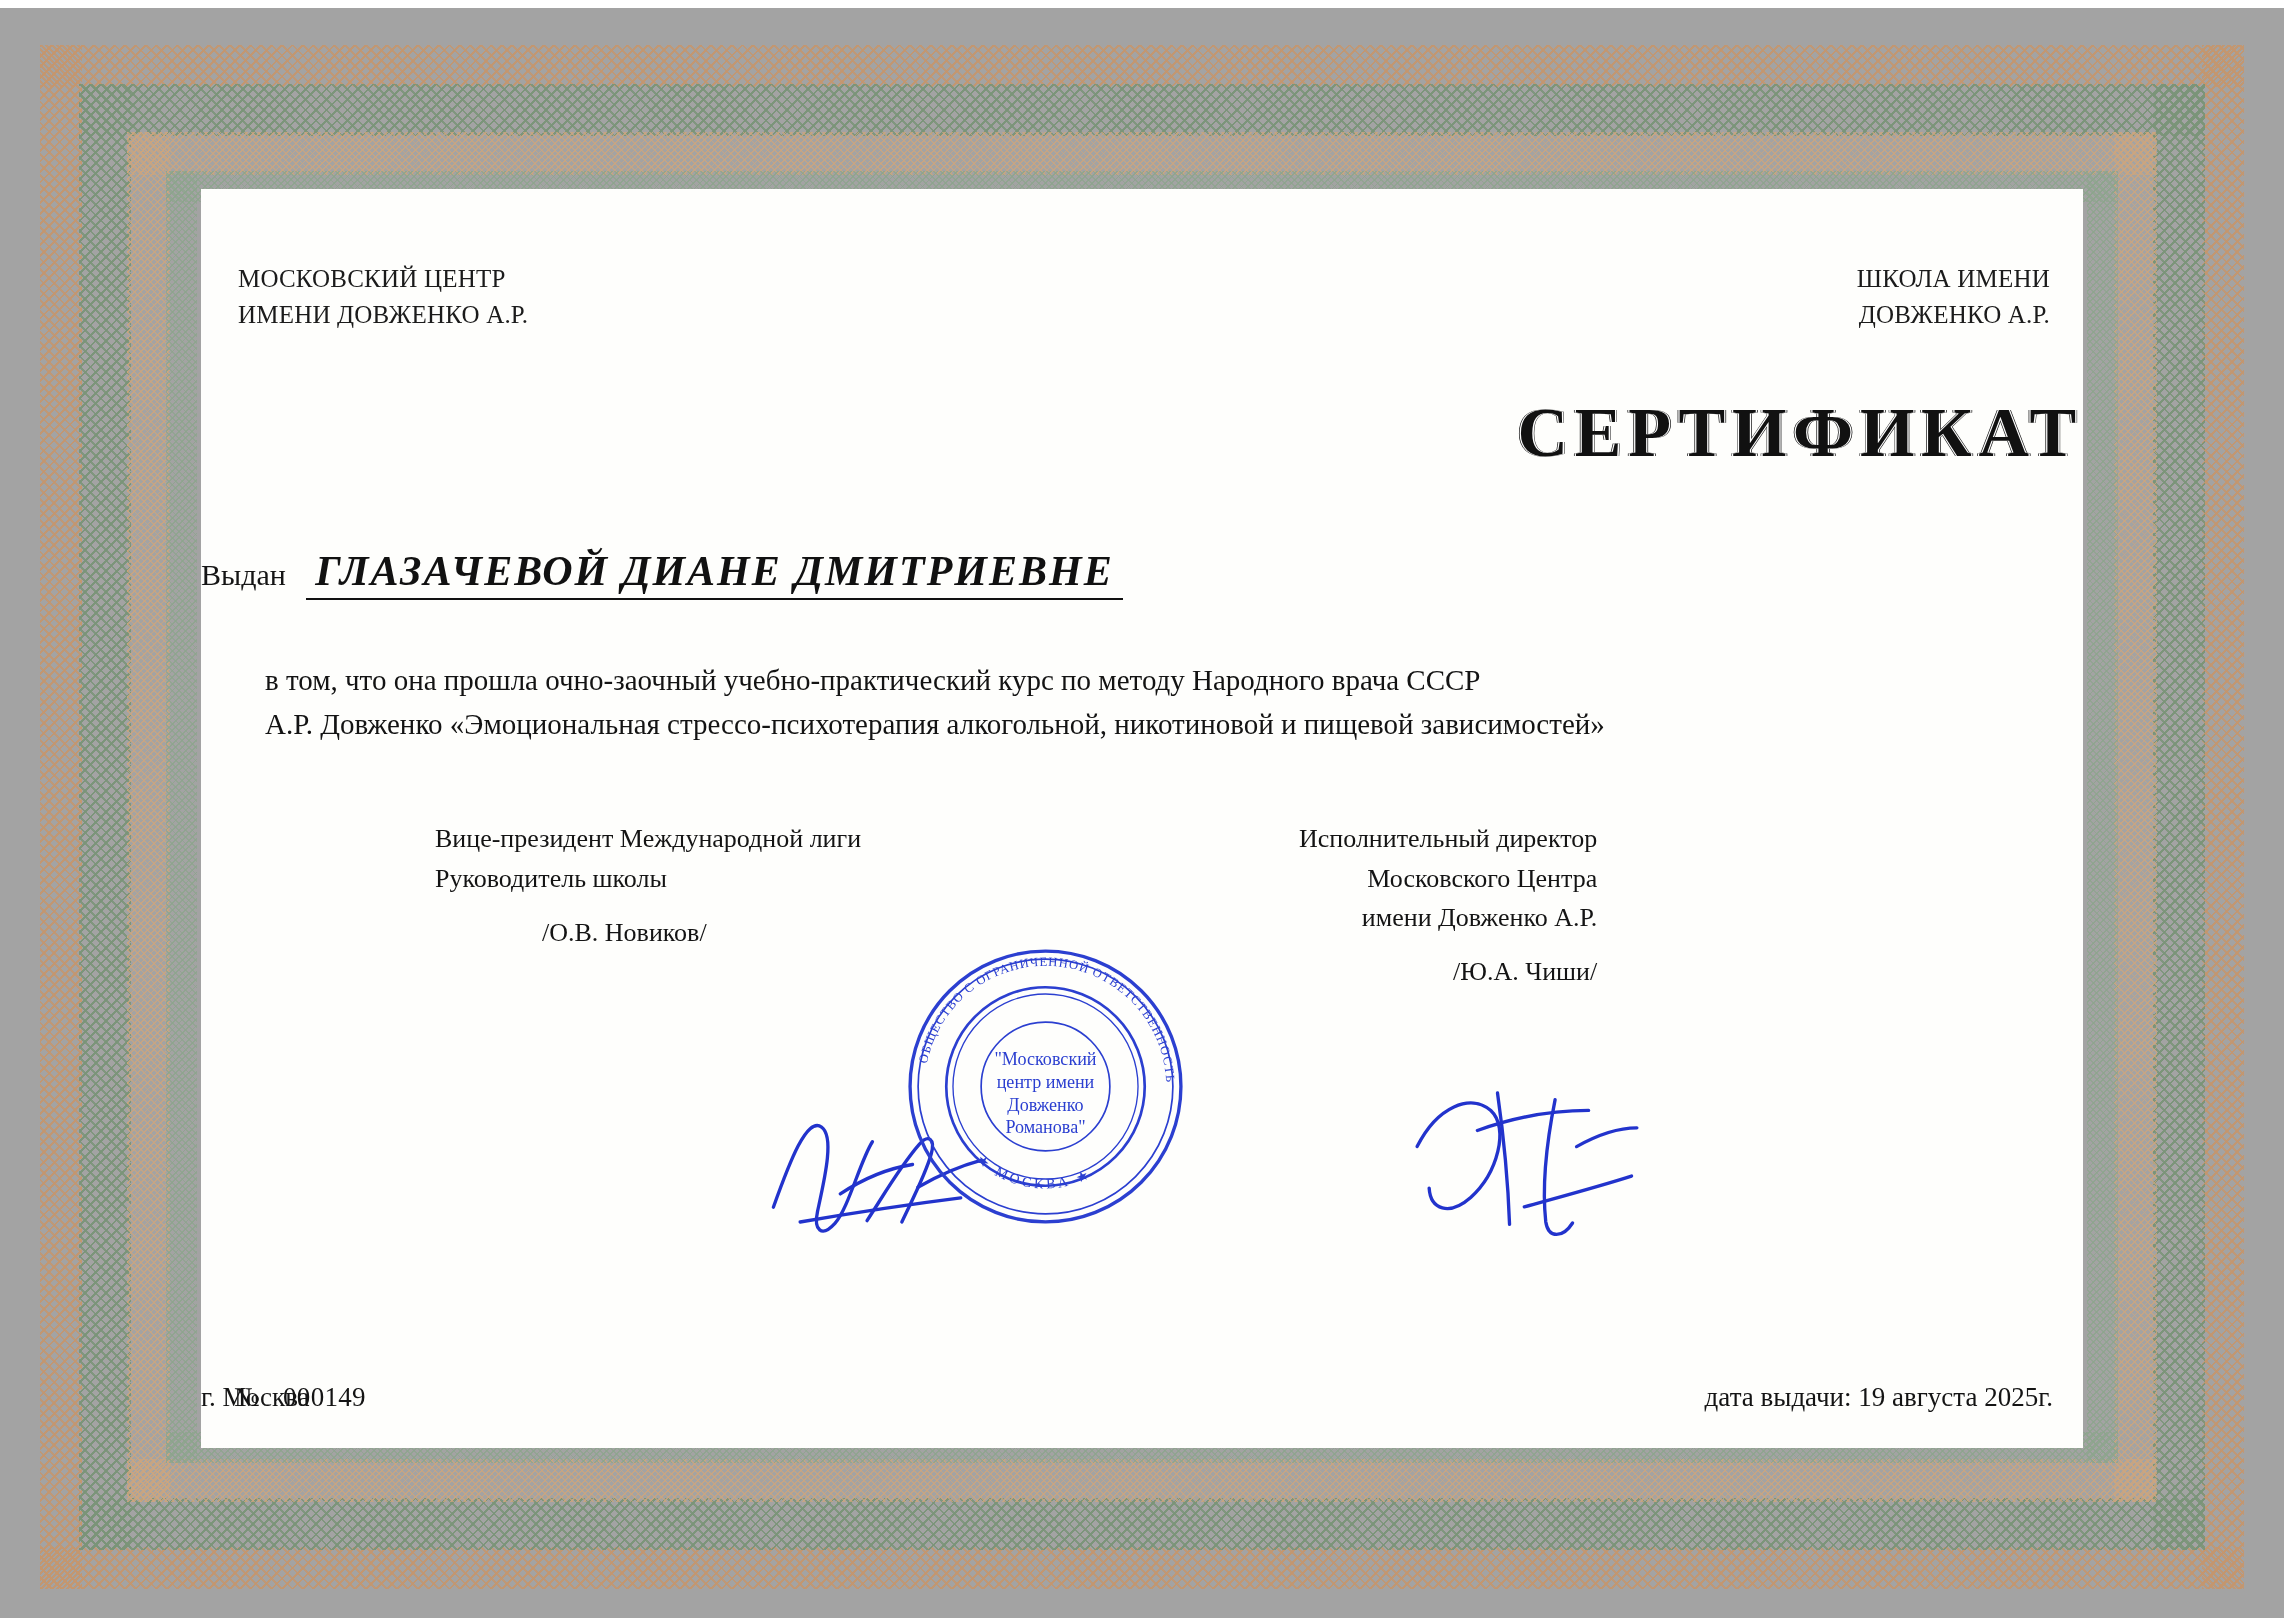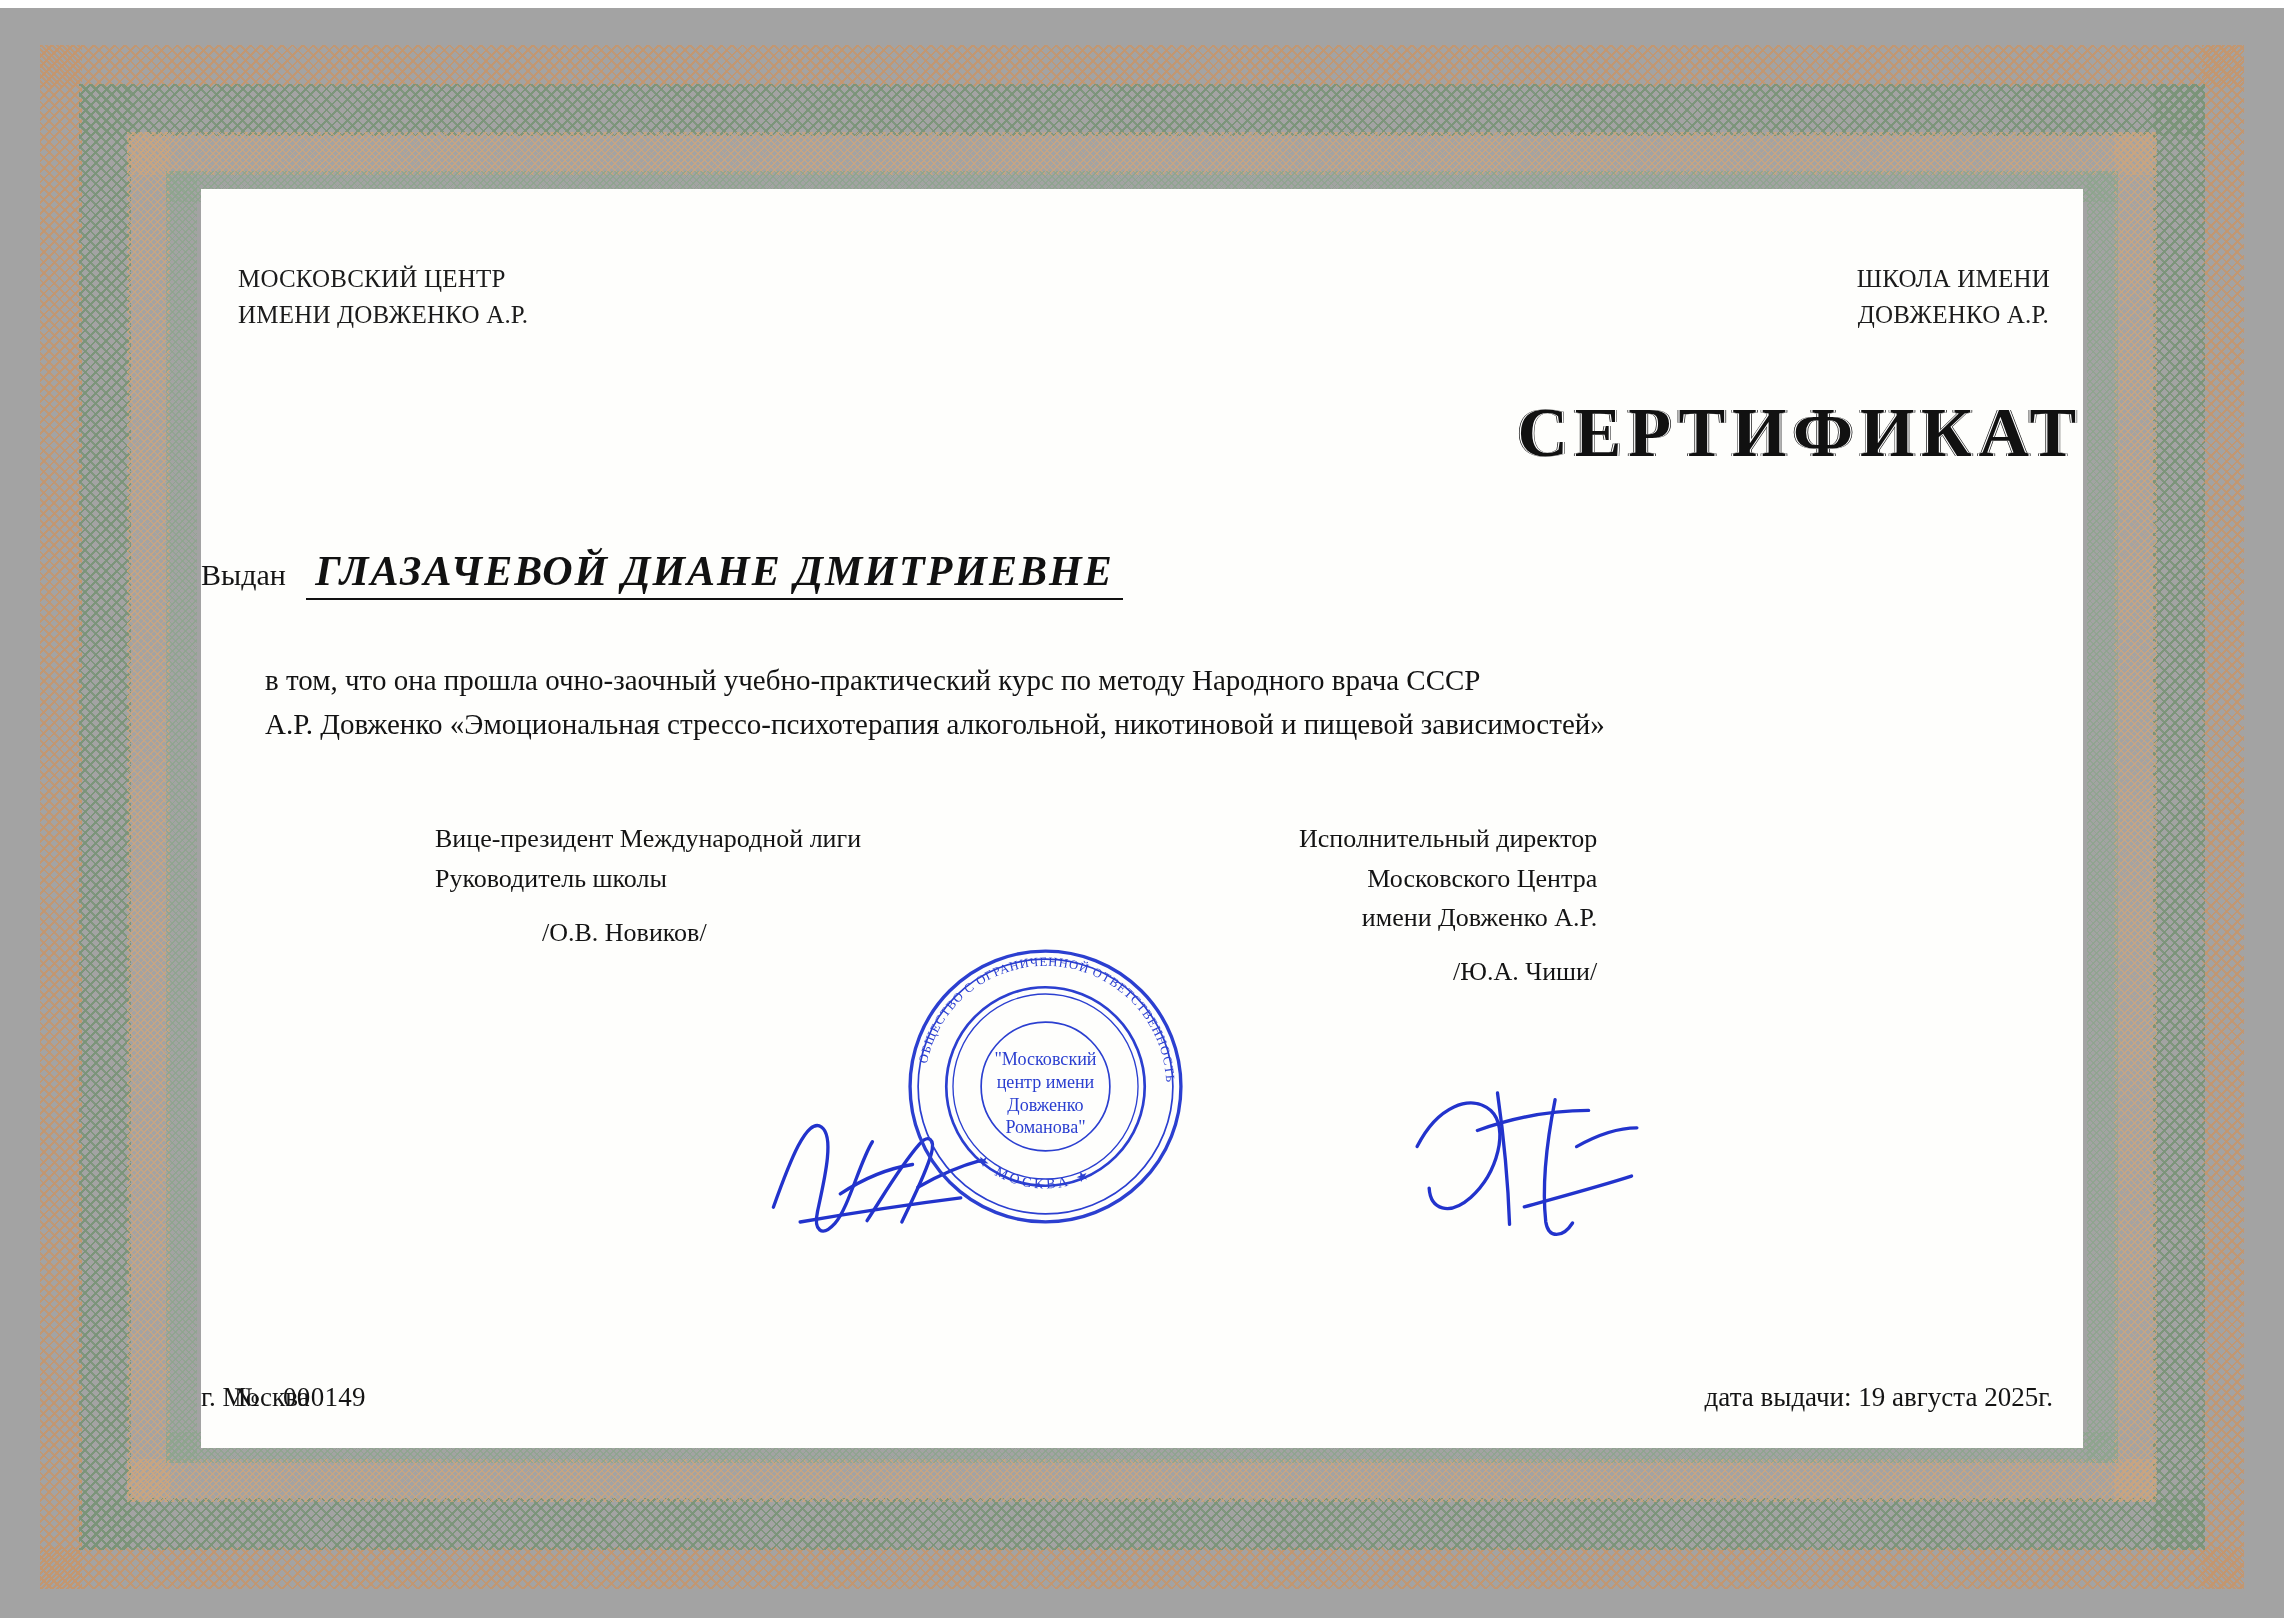--- a/index.html
+++ b/index.html
@@ -120,21 +120,21 @@
     top: 72px;
     font-size: 25px;
     line-height: 1.45;
     letter-spacing: 0.2px;
     color: #1b1b1b;
   }
   .hdr-right {
     position: absolute;
     right: 33px;
     top: 72px;
-    text-align: center;
+    text-align: right;
     font-size: 25px;
     line-height: 1.45;
     letter-spacing: 0.2px;
     color: #1b1b1b;
   }
 
   .title {
     position: absolute;
     left: 0;
     right: 0;

